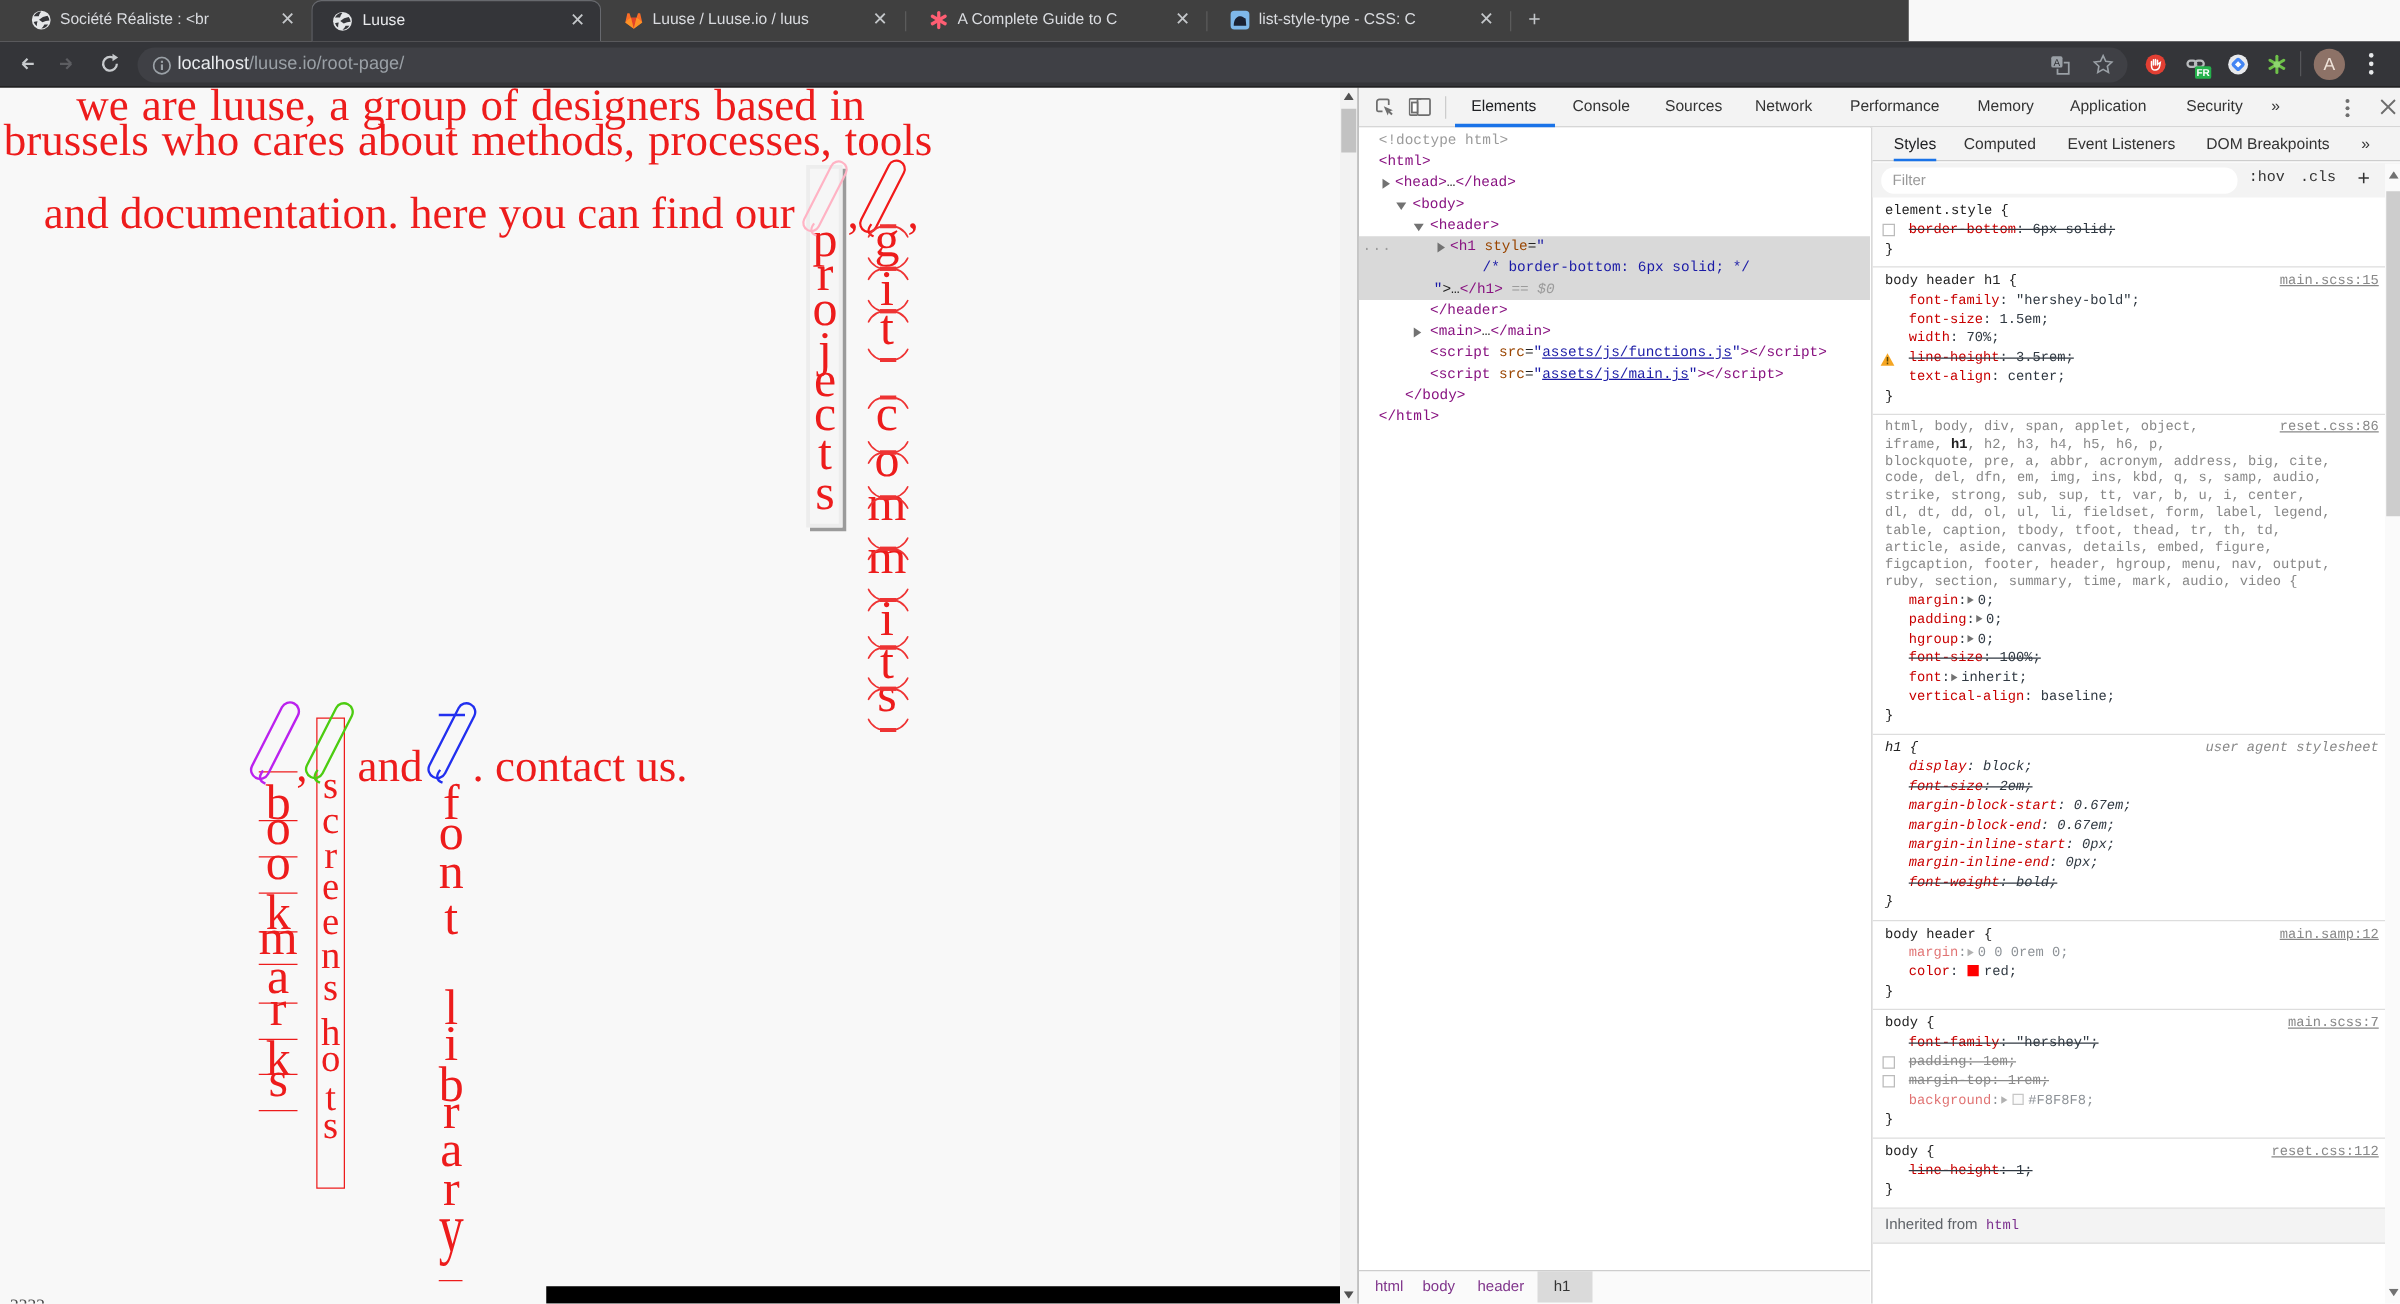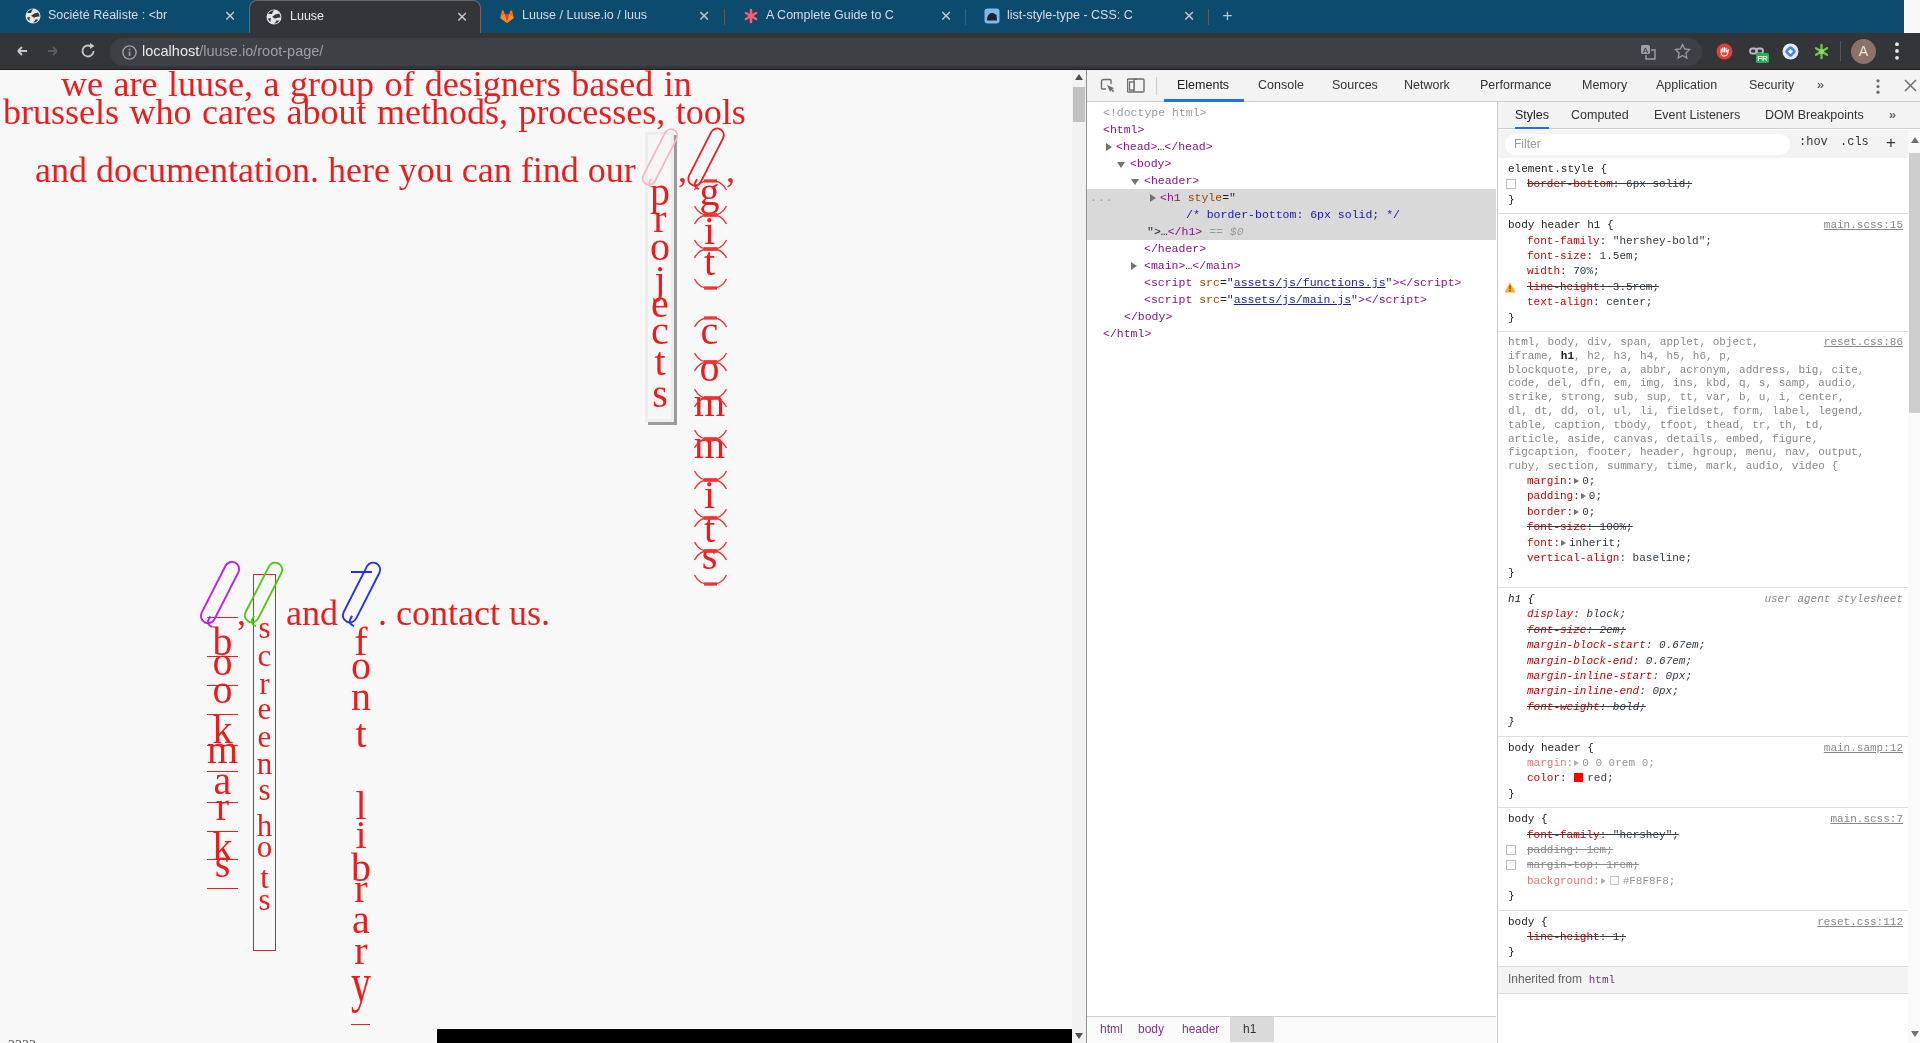--- a/index.html
+++ b/index.html
@@ -1,21 +1,21 @@
 <!DOCTYPE html>
 <html><head>
 <meta charset="utf-8">
 <style>
 * { margin:0; padding:0; box-sizing:border-box; }
 html,body { width:1920px; height:1043px; overflow:hidden; }
 body { font-family:"Liberation Sans", sans-serif; position:relative; background:#f8f8f8; }
 .abs { position:absolute; }
 
 
-#tabstrip { position:absolute; left:0; top:0; width:1904px; height:33px; background:#0c4a6e; z-index:20; }
+#tabstrip { position:absolute; left:0; top:0; width:1527px; height:33px; background:#404040; z-index:20; }
 .tab { position:absolute; top:0; height:33px; }
 .tab .ttl { position:absolute; left:40px; top:8px; right:32px; height:18px; overflow:hidden; white-space:nowrap; font-size:12.5px; color:#dadce0; }
 .tab .fav { position:absolute; left:17px; top:8px; width:16px; height:16px; }
 .tab .x { position:absolute; right:10px; top:8px; width:16px; height:16px; color:#c4c7ca; font-size:14.5px; line-height:16px; text-align:center; }
 .tabsep { position:absolute; top:9px; width:1px; height:16px; background:#5b5b5b; }
 #activetab { position:absolute; left:249px; top:0px; width:232px; height:33px; background:#343539; border:1px solid #67696e; border-bottom:none; border-radius:8px 8px 0 0; }
 #newtab { position:absolute; left:1219px; top:8px; width:17px; height:17px; color:#c4c7ca; font-size:17px; line-height:16px; text-align:center; }
 
 #toolbar { position:absolute; left:0; top:33px; width:1920px; height:37px; background:#343539; border-bottom:1px solid #1c1c1c; z-index:20; }
 #pill { position:absolute; left:110px; top:5px; width:1592px; height:28px; border-radius:14px; background:#3f4045; }
@@ -490,21 +490,21 @@
         <div class="sel seltxt">blockquote, pre, a, abbr, acronym, address, big, cite,</div>
         <div class="sel seltxt">code, del, dfn, em, img, ins, kbd, q, s, samp, audio,</div>
         <div class="sel seltxt">strike, strong, sub, sup, tt, var, b, u, i, center,</div>
         <div class="sel seltxt">dl, dt, dd, ol, ul, li, fieldset, form, label, legend,</div>
         <div class="sel seltxt">table, caption, tbody, tfoot, thead, tr, th, td,</div>
         <div class="sel seltxt">article, aside, canvas, details, embed, figure,</div>
         <div class="sel seltxt">figcaption, footer, header, hgroup, menu, nav, output,</div>
         <div class="sel seltxt">ruby, section, summary, time, mark, audio, video {</div>
         <div class="prop"><span class="pname">margin</span>:<span class="vtri"></span>0;</div>
         <div class="prop"><span class="pname">padding</span>:<span class="vtri"></span>0;</div>
-        <div class="prop"><span class="pname">border</span>:<span class="vtri"></span>0;</div>
+        <div class="prop"><span class="pname">hgroup</span>:<span class="vtri"></span>0;</div>
         <div class="prop"><span class="strike"><span class="pname">font-size</span>: 100%;</span></div>
         <div class="prop"><span class="pname">font</span>:<span class="vtri"></span>inherit;</div>
         <div class="prop"><span class="pname">vertical-align</span>: baseline;</div>
         <div class="sel">}</div>
       </div>
       <div class="sec" style="font-style:italic;">
         <div class="sel">h1 {<span class="slink" style="text-decoration:none;">user agent stylesheet</span></div>
         <div class="prop"><span class="pname">display</span>: block;</div>
         <div class="prop"><span class="strike"><span class="pname">font-size</span>: 2em;</span></div>
         <div class="prop"><span class="pname">margin-block-start</span>: 0.67em;</div>

